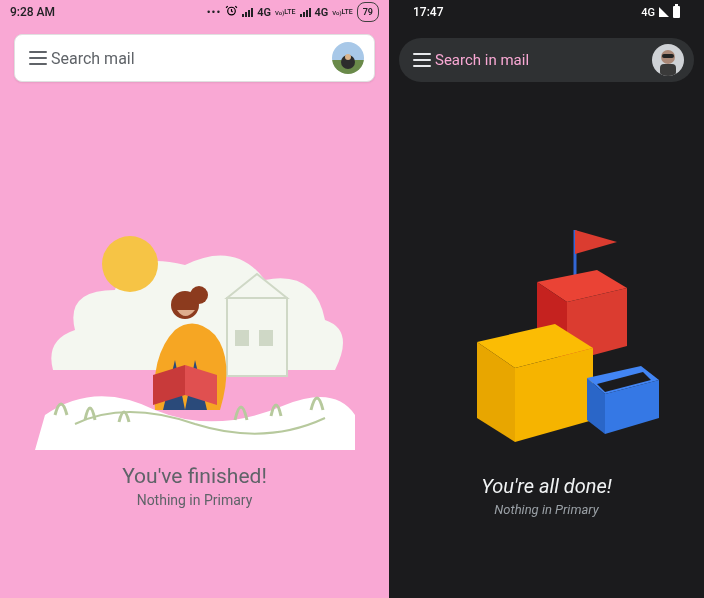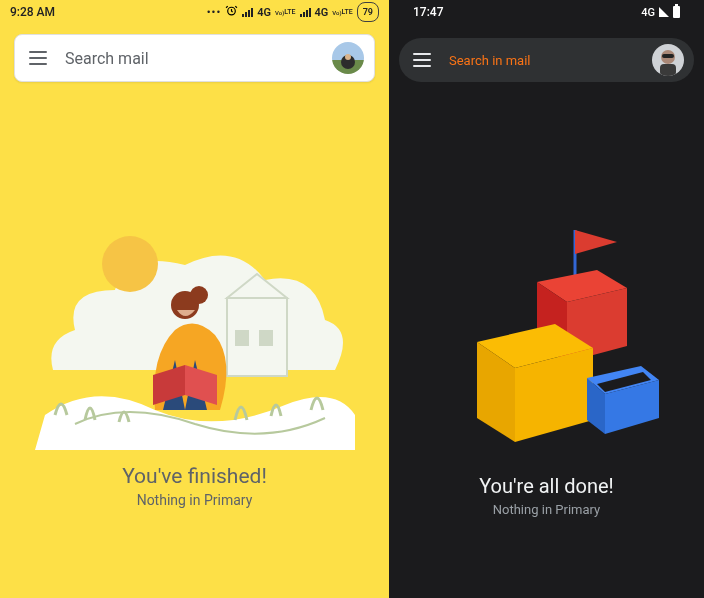--- a/index.html
+++ b/index.html
@@ -4,21 +4,21 @@
 <style>
   * { box-sizing: border-box; margin: 0; padding: 0; }
   body {
     font-family: Roboto, -apple-system, Arial, sans-serif;
     width: 704px; height: 598px;
     display: flex;
     background: #202124;
     overflow: hidden;
   }
   .panel { height: 598px; position: relative; overflow: hidden; }
-  .panel-light { width: 389px; background: #fde047; color: #202124; }
+  .panel-light { width: 389px; background: #f9a8d4; color: #202124; }
   .panel-dark  { width: 315px; background: #1b1b1d; color: #e8eaed; }
 
   
   .statusbar {
     height: 24px; display: flex; align-items: center;
     justify-content: space-between; padding: 0 10px;
     font-size: 12px; font-weight: 500;
   }
   .statusbar .right { display: flex; align-items: center; gap: 4px; font-size: 11px; }
   .sigbars { display: inline-flex; align-items: flex-end; gap: 1px; }
@@ -30,46 +30,46 @@
   .lte { font-size: 7px; line-height: 7px; display:inline-flex; flex-direction:row; align-items:center; }
   .batt-pill { border:1px solid #404040; border-radius: 8px; padding:4px 5px; font-size:9px; font-weight:600; }
   .panel-dark .statusbar { color:#fff; padding: 0 24px; }
   .tri-right { display:inline-block; width:0;height:0;
     border-left:10px solid #fff; border-top:10px solid transparent; }
   .batt-dark { width:7px;height:12px;background:#fff;border-radius:1px;position:relative; }
   .batt-dark::before{content:"";position:absolute;top:-2px;left:2px;width:3px;height:2px;background:#fff;}
 
   
   .searchbar {
-    display:flex; align-items:center; gap:14px;
+    display:flex; align-items:center; 
     border-radius: 8px; padding: 17px 10px;
   }
   .panel-light .searchbar {
     margin: 10px 14px; height: 48px;
     background:#fff; border:1px solid #e0e0e0;
     box-shadow: 0 1px 2px rgba(0,0,0,0.08);
   }
   .panel-dark .searchbar {
     margin: 14px 10px; height: 44px;
     background:#2f3133; border-radius: 24px;
   }
   .hamburger { display:flex; flex-direction:column; gap:4px; cursor:pointer; padding:4px; }
   .hamburger span { width:18px; height:2px; background:currentColor; border-radius:1px; }
   .panel-light .hamburger{ color:#5f6368; }
   .panel-dark  .hamburger{ color:#e8eaed; }
   .search-text { flex:1; font-size:16px; }
   .panel-light .search-text{ color:#5f6368; }
-  .panel-dark  .search-text{ color:#f97316; font-size:13px; }
+  .panel-dark  .search-text{ color:#f9a8d4; font-size:15px; }
   .avatar { width:32px; height:32px; border-radius:50%; overflow:hidden; flex-shrink:0; }
   .avatar svg { width:100%; height:100%; display:block; }
 
   
   .empty { position:absolute; left:0; right:0; text-align:center; }
   .panel-light .empty { top: 210px; }
-  .panel-dark  .empty { top: 220px; }
+  .panel-dark  .empty { top: 220px; font-style: italic; }
   .illus { display:block; margin: 0 auto; }
   .headline { margin-top: 14px; font-size: 21px; font-weight: 400; }
   .panel-light .headline { color:#5f6368; }
   .panel-dark  .headline { color:#f1f3f4; font-size:20px; }
   .subline { margin-top: 4px; font-size: 14px; }
   .panel-light .subline { color:#5f6368; }
   .panel-dark  .subline { color:#9aa0a6; font-size:13px; }
 </style>
 </head>
 <body>

